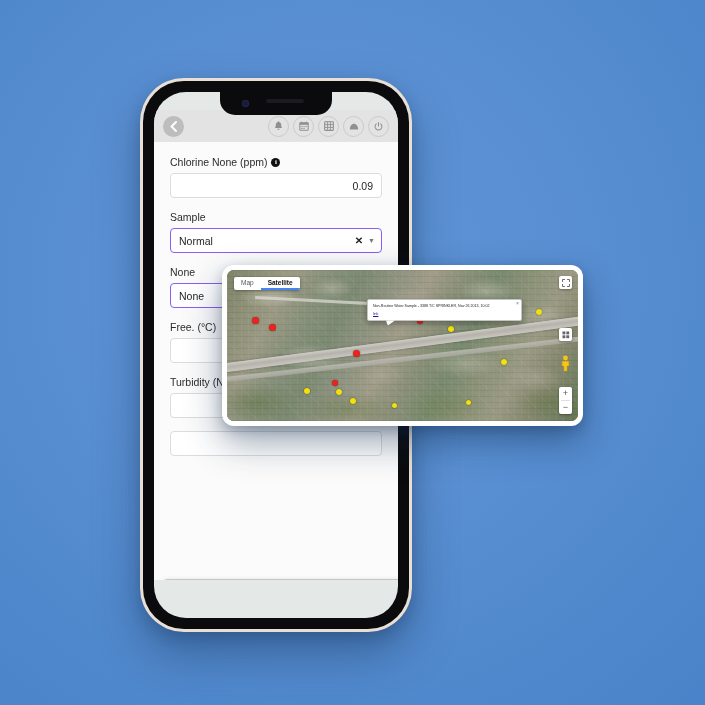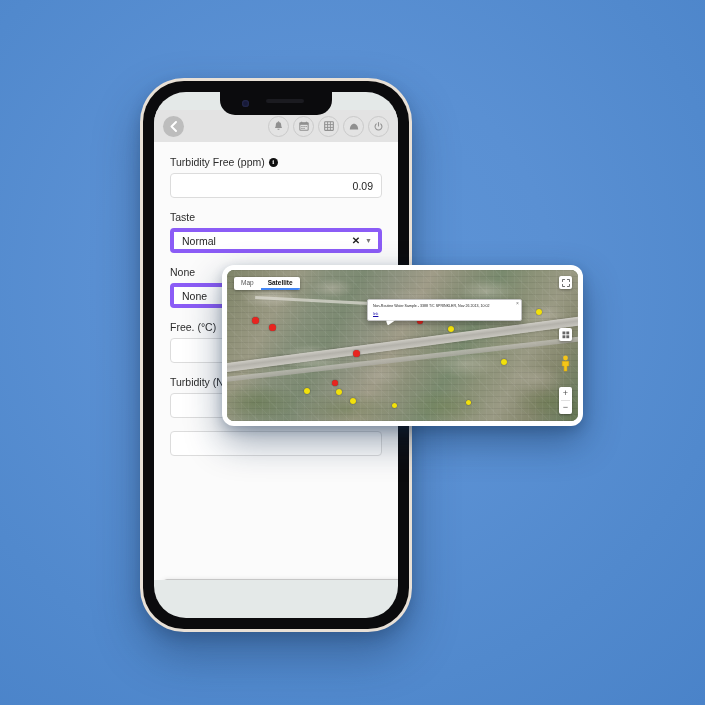--- a/index.html
+++ b/index.html
@@ -176,21 +176,21 @@
     color: #1f1f1f;
     text-align: right;
     padding: 0 8px;
     font-family: "Liberation Sans", sans-serif;
     outline: none;
   }
   .form-select {
     width: 100%;
     height: 25px;
     box-sizing: border-box;
-    border: 4px solid #8b5cf6;
+    border: 1px solid #8b5cf6;
     border-radius: 4px;
     background: #fff;
     display: flex;
     align-items: center;
     padding: 0 6px 0 8px;
     cursor: pointer;
   }
   .select-value {
     flex: 1;
     font-size: 10.5px;
@@ -532,29 +532,29 @@
                 <line x1="6" y1="0.8" x2="6" y2="5.4" stroke="#909090" stroke-width="1.4" stroke-linecap="round"></line>
               </svg>
             </div>
           </div>
         </div>
 
         <div id="form-scroll">
 
           <div class="form-group">
             <div class="form-label">
-              <span>Turbidity Free (ppm)</span>
+              <span>Chlorine None (ppm)</span>
               <span class="info-badge">i</span>
             </div>
             <input class="form-input" readonly="" value="0.09" style="">
           </div>
 
           <div class="form-group">
             <div class="form-label">
-              <span>Taste</span>
+              <span>Sample</span>
             </div>
             <div class="form-select">
               <span class="select-value">Normal</span>
               <span class="select-clear">✕</span>
               <span class="select-caret">▼</span>
             </div>
           </div>
 
           <div class="form-group">
             <div class="form-label">

